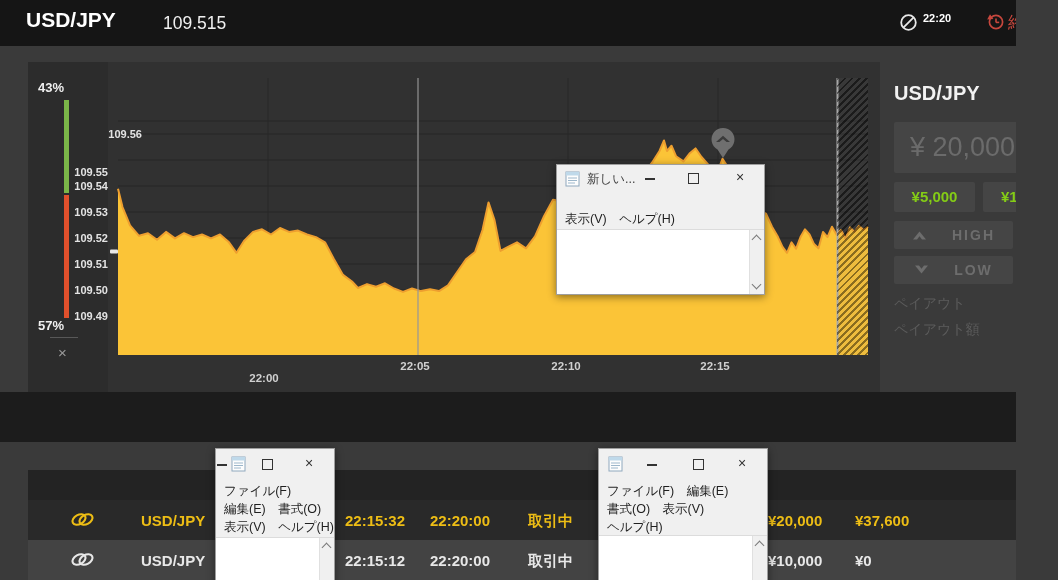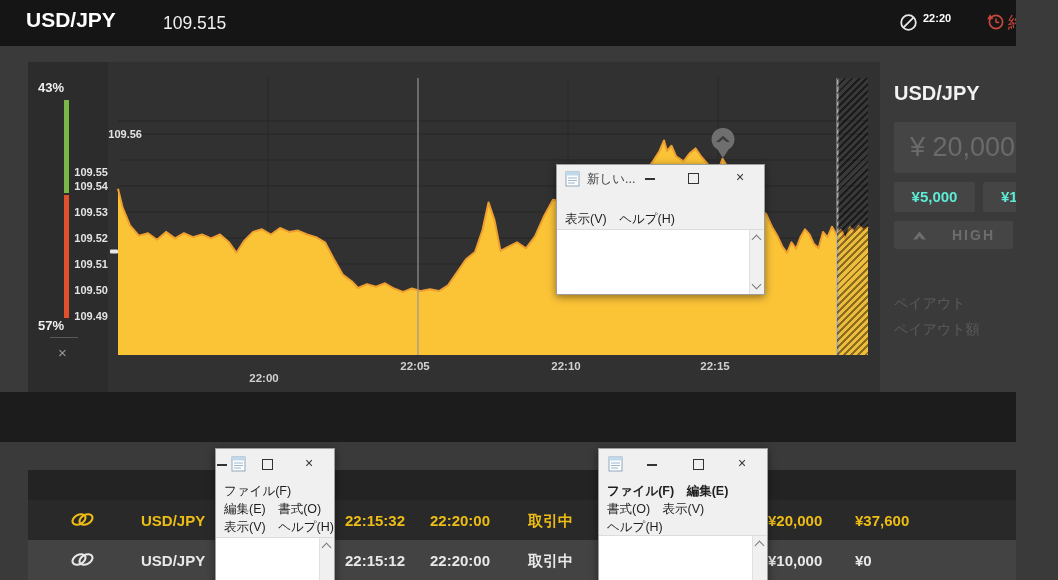--- a/index.html
+++ b/index.html
@@ -27,21 +27,21 @@
   .ytick{position:absolute;width:38px;text-align:right;font-size:11px;font-weight:bold;color:#e3e3e3;left:70px;}
   .xtick{position:absolute;top:360px;width:50px;margin-left:-25px;text-align:center;font-size:11.5px;font-weight:bold;color:#d0d0d0;}
   .chart-label{position:absolute;top:80px;font-size:12.5px;font-weight:bold;color:#d2d2d2;white-space:nowrap;}
   #hatch{left:837px;top:78px;width:31px;height:277px;
     background:repeating-linear-gradient(135deg, rgba(0,0,0,0.45) 0px, rgba(0,0,0,0.45) 2px, rgba(120,120,120,0.10) 2px, rgba(120,120,120,0.10) 5px);}
 
   
   #trade-title{left:894px;top:82px;font-size:20px;font-weight:bold;color:#f2f2f2;}
   #amount-input{left:894px;top:122px;width:200px;height:51px;background:#454545;border-radius:2px;
     color:#6b6b6b;font-size:27px;line-height:51px;padding-left:16px;box-sizing:border-box;}
-  .preset{top:182px;height:30px;background:#454545;border-radius:2px;color:#5eead4;font-weight:bold;
+  .preset{top:182px;height:30px;background:#454545;border-radius:2px;color:#84cc16;font-weight:bold;
     font-size:15px;text-align:center;line-height:30px;}
   #preset-1{left:894px;width:81px;}
   #preset-2{left:983px;width:90px;}
   .hl-btn{left:894px;width:119px;height:28px;background:#454545;border-radius:2px;color:#6d6d6d;
     font-weight:bold;font-size:14px;letter-spacing:2px;display:flex;align-items:center;justify-content:center;gap:25px;}
   #btn-high{top:221px;}
   #btn-low{top:256px;}
   #btn-buy{left:1021px;top:221px;width:60px;height:63px;background:#484848;border-radius:2px;
     color:#5e5e5e;font-size:17px;display:flex;align-items:center;justify-content:flex-start;padding-left:10px;box-sizing:border-box;}
   .payout-lbl{left:894px;font-size:14px;color:#5c5c5c;}
@@ -150,20 +150,26 @@
   <div class="abs" id="trade-title">USD/JPY</div>
   <div class="abs" id="amount-input">¥ 20,000</div>
   <div class="abs preset" id="preset-1">¥5,000</div>
   <div class="abs preset" id="preset-2">¥10,000</div>
   <div class="abs hl-btn" id="btn-high">
     <svg width="15" height="10" viewBox="0 0 15 10">
       <path d="M1,9.5 L7.5,1.5 L14,9.5 L10,9.5 L7.5,6.2 L5,9.5 Z" fill="#6d6d6d"></path>
     </svg>
     <span>HIGH</span>
   </div>
+  <div class="abs hl-btn" id="btn-low">
+    <svg width="15" height="10" viewBox="0 0 15 10">
+      <path d="M1,0.5 L7.5,8.5 L14,0.5 L10,0.5 L7.5,3.8 L5,0.5 Z" fill="#6d6d6d"></path>
+    </svg>
+    <span>LOW</span>
+  </div>
   <div class="abs" id="btn-buy">
     <span>今</span>
   </div>
   <div class="abs payout-lbl" style="top:295px;">ペイアウト</div>
   <div class="abs payout-lbl" style="top:321px;">ペイアウト額</div>
 
   <div class="abs" id="section-bar">
     
     
   </div>
@@ -250,21 +256,21 @@
     <svg class="abs" style="left:9px;top:6px;" width="15" height="17" viewBox="0 0 15 17">
       <rect x="1" y="2" width="13" height="14" fill="#fdfdfd" stroke="#8fa8bd" stroke-width="1"></rect>
       <rect x="1" y="2" width="13" height="3.5" fill="#bfd9ea"></rect>
       <line x1="3" y1="8" x2="12" y2="8" stroke="#9db7cb" stroke-width="1"></line>
       <line x1="3" y1="10.5" x2="12" y2="10.5" stroke="#9db7cb" stroke-width="1"></line>
       <line x1="3" y1="13" x2="10" y2="13" stroke="#9db7cb" stroke-width="1"></line>
     </svg>
     <div class="np-dash" style="left:48px;top:15px;"></div>
     <div class="np-sq" style="left:94px;top:10px;"></div>
     <div class="np-x" style="left:139px;top:7px;">×</div>
-    <div class="np-menu-line" style="top:34px;font-weight:bold;">ファイル(F)　編集(E)</div>
+    <div class="np-menu-line" style="top:34px;">ファイル(F)　編集(E)</div>
     <div class="np-menu-line" style="top:52px;">書式(O)　表示(V)</div>
     <div class="np-menu-line" style="top:70px;">ヘルプ(H)</div>
     <div class="np-ta" style="top:86px;">
       <div class="np-sb">
         <span class="chev up"></span>
       </div>
     </div>
   </div>
 
 </div>

